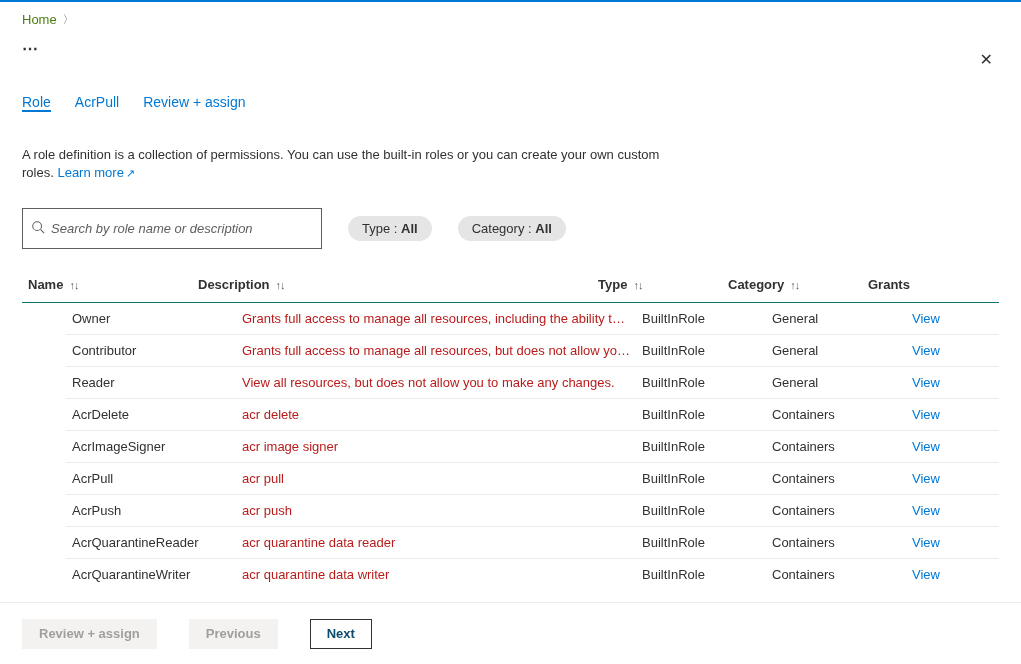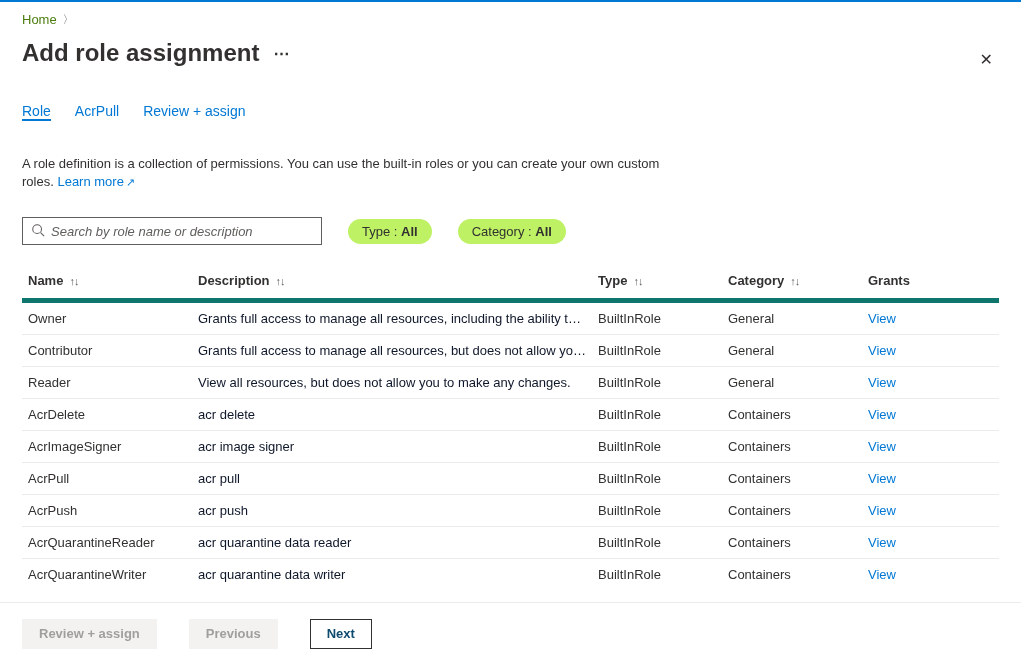--- a/index.html
+++ b/index.html
@@ -80,66 +80,67 @@
     display: flex;
     align-items: center;
     gap: 26px;
     margin-top: 26px;
   }
   .search-box {
     display: flex;
     align-items: center;
     border: 1px solid #605e5c;
     width: 300px;
-    height: 28px;
+    height: 41px;
     padding: 0 8px;
     gap: 6px;
   }
   .search-box input {
     border: none;
     outline: none;
     flex: 1;
     font-size: 13px;
     font-style: italic;
     color: #605e5c;
     background: transparent;
   }
   .search-box input::placeholder { font-style: italic; color: #605e5c; }
   .search-glyph { color: #605e5c; }
   .pill {
-    background: #bef264;
+    background: #e5e5e5;
     border-radius: 14px;
     padding: 5px 14px;
     font-size: 13px;
     cursor: pointer;
   }
   .pill b { font-weight: 600; }
   .table {
     margin-top: 18px;
     width: 100%;
   }
   .thead, .trow {
     display: grid;
     grid-template-columns: 170px 400px 130px 140px 100px;
     align-items: center;
   }
   .thead {
     font-weight: 600;
     padding: 10px 6px;
-    border-bottom: 5px solid #0f766e;
+    border-bottom: 1px solid #0f766e;
   }
   .th { display: flex; align-items: center; gap: 6px; }
   .sort-arrows { font-size: 11px; color: #605e5c; letter-spacing: -1px;}
   .trow {
     padding: 8px 6px;
     border-bottom: 1px solid #edebe9;
     font-size: 13px;
     cursor: pointer;
-  }
-  .td-desc { color: #0f172a; white-space: nowrap; overflow: hidden; text-overflow: ellipsis; padding-right: 10px;}
+    margin-left: 44px;
+  }
+  .td-desc { color: #b91c1c; white-space: nowrap; overflow: hidden; text-overflow: ellipsis; padding-right: 10px;}
   .view-link { color: #0078d4; cursor: pointer; }
   .footer {
     position: absolute;
     bottom: 0;
     left: 0;
     right: 0;
     height: 62px;
     border-top: 1px solid #edebe9;
     display: flex;
     align-items: center;
@@ -189,21 +190,20 @@
 
 <div class="panel">
 
   <div class="breadcrumb">
     <a href="#">Home</a>
     <span class="chevron">〉</span>
   </div>
 
   <div class="title-row">
     <h1 class="page-title">
-      <span>Add role assignment</span>
       <span class="more-dots">⋯</span>
     </h1>
   </div>
   <div class="close-x">✕</div>
 
   <div class="tabs">
     <div class="tab active">Role</div>
     <div class="tab">AcrPull</div>
     <div class="tab">Review + assign</div>
   </div>

